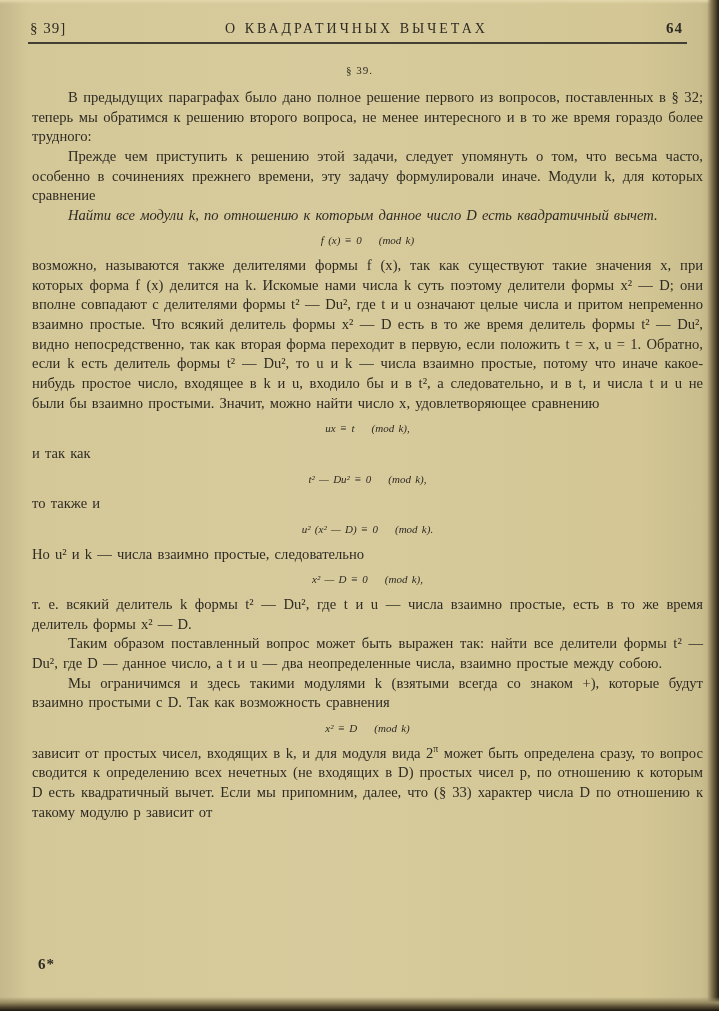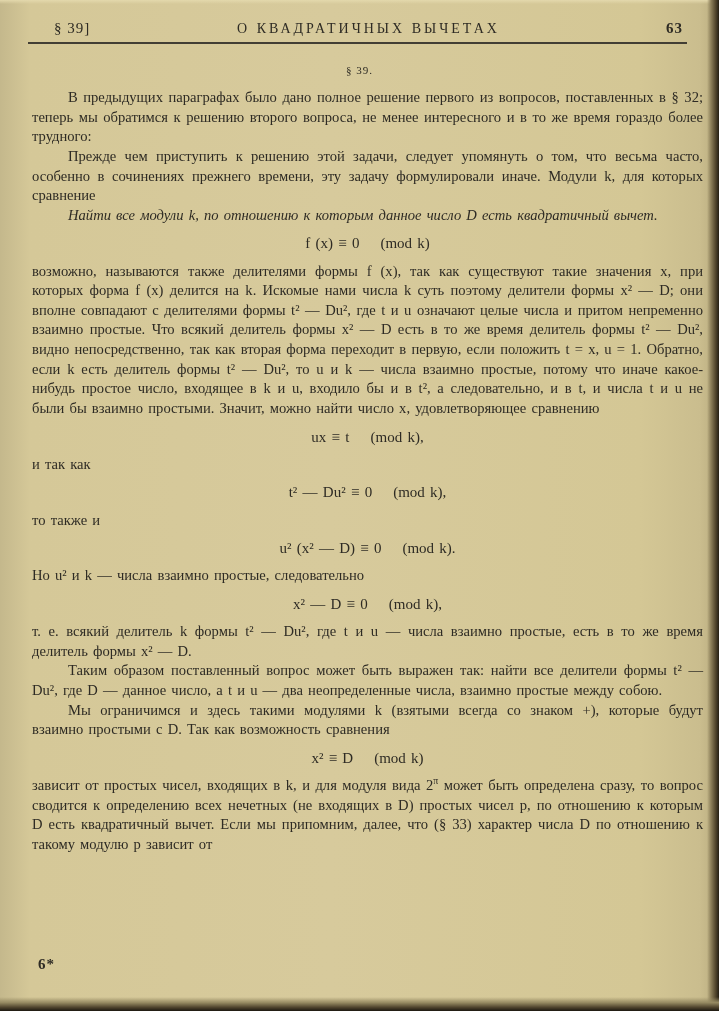--- a/index.html
+++ b/index.html
@@ -45,21 +45,20 @@
   .running-head {
     display: flex;
     align-items: baseline;
     justify-content: space-between;
     padding: 20px 36px 0 30px;
     font-size: 15px;
   }
   .running-head .head-left {
     min-width: 70px;
     letter-spacing: 1px;
-    margin-left: 24px;
   }
   .running-head .head-center {
     font-size: 14px;
     letter-spacing: 3px;
     text-align: center;
     flex: 1;
   }
   .running-head .head-right {
     min-width: 70px;
     text-align: right;
@@ -84,22 +83,23 @@
     line-height: 1.345;
     text-align: justify;
     word-spacing: 1.5px;
   }
   .para { margin: 0; }
   .para.indent { text-indent: 36px; }
   .para.italic { font-style: italic; }
   .equation {
     text-align: center;
     margin: 8px 0;
+    font-style: italic;
     white-space: pre;
-    font-size: 15px;
+    font-size: 11px;
   }
   sup { font-size: 0.68em; line-height: 0; }
   .sig {
     position: absolute;
     left: 38px;
     bottom: 38px;
     font-size: 15px;
     font-weight: bold;
     letter-spacing: 1px;
   }
@@ -108,21 +108,21 @@
 <body>
 
 <div class="page">
   <div class="edge-top"></div>
   <div class="edge-right"></div>
   <div class="edge-bottom"></div>
 
   <header class="running-head">
     <span class="head-left">§ 39]</span>
     <span class="head-center">О КВАДРАТИЧНЫХ ВЫЧЕТАХ</span>
-    <span class="head-right">63</span>
+    <span class="head-right">64</span>
   </header>
   <div class="head-rule"></div>
 
   <h2 class="section-title">§ 39.</h2>
 
   <main class="body-text">
     <p class="para indent">В предыдущих параграфах было дано полное решение первого из вопросов, поставленных в § 32; теперь мы обратимся к решению второго вопроса, не менее интересного и в то же время гораздо более трудного:</p>
     <p class="para indent">Прежде чем приступить к решению этой задачи, следует упомянуть о том, что весьма часто, особенно в сочинениях прежнего времени, эту задачу формулировали иначе. Модули k, для которых сравнение</p>
     <p class="para indent italic">Найти все модули k, по отношению к которым данное число D есть квадратичный вычет.</p>
     <div class="equation">f (x) ≡ 0    (mod k)</div>

